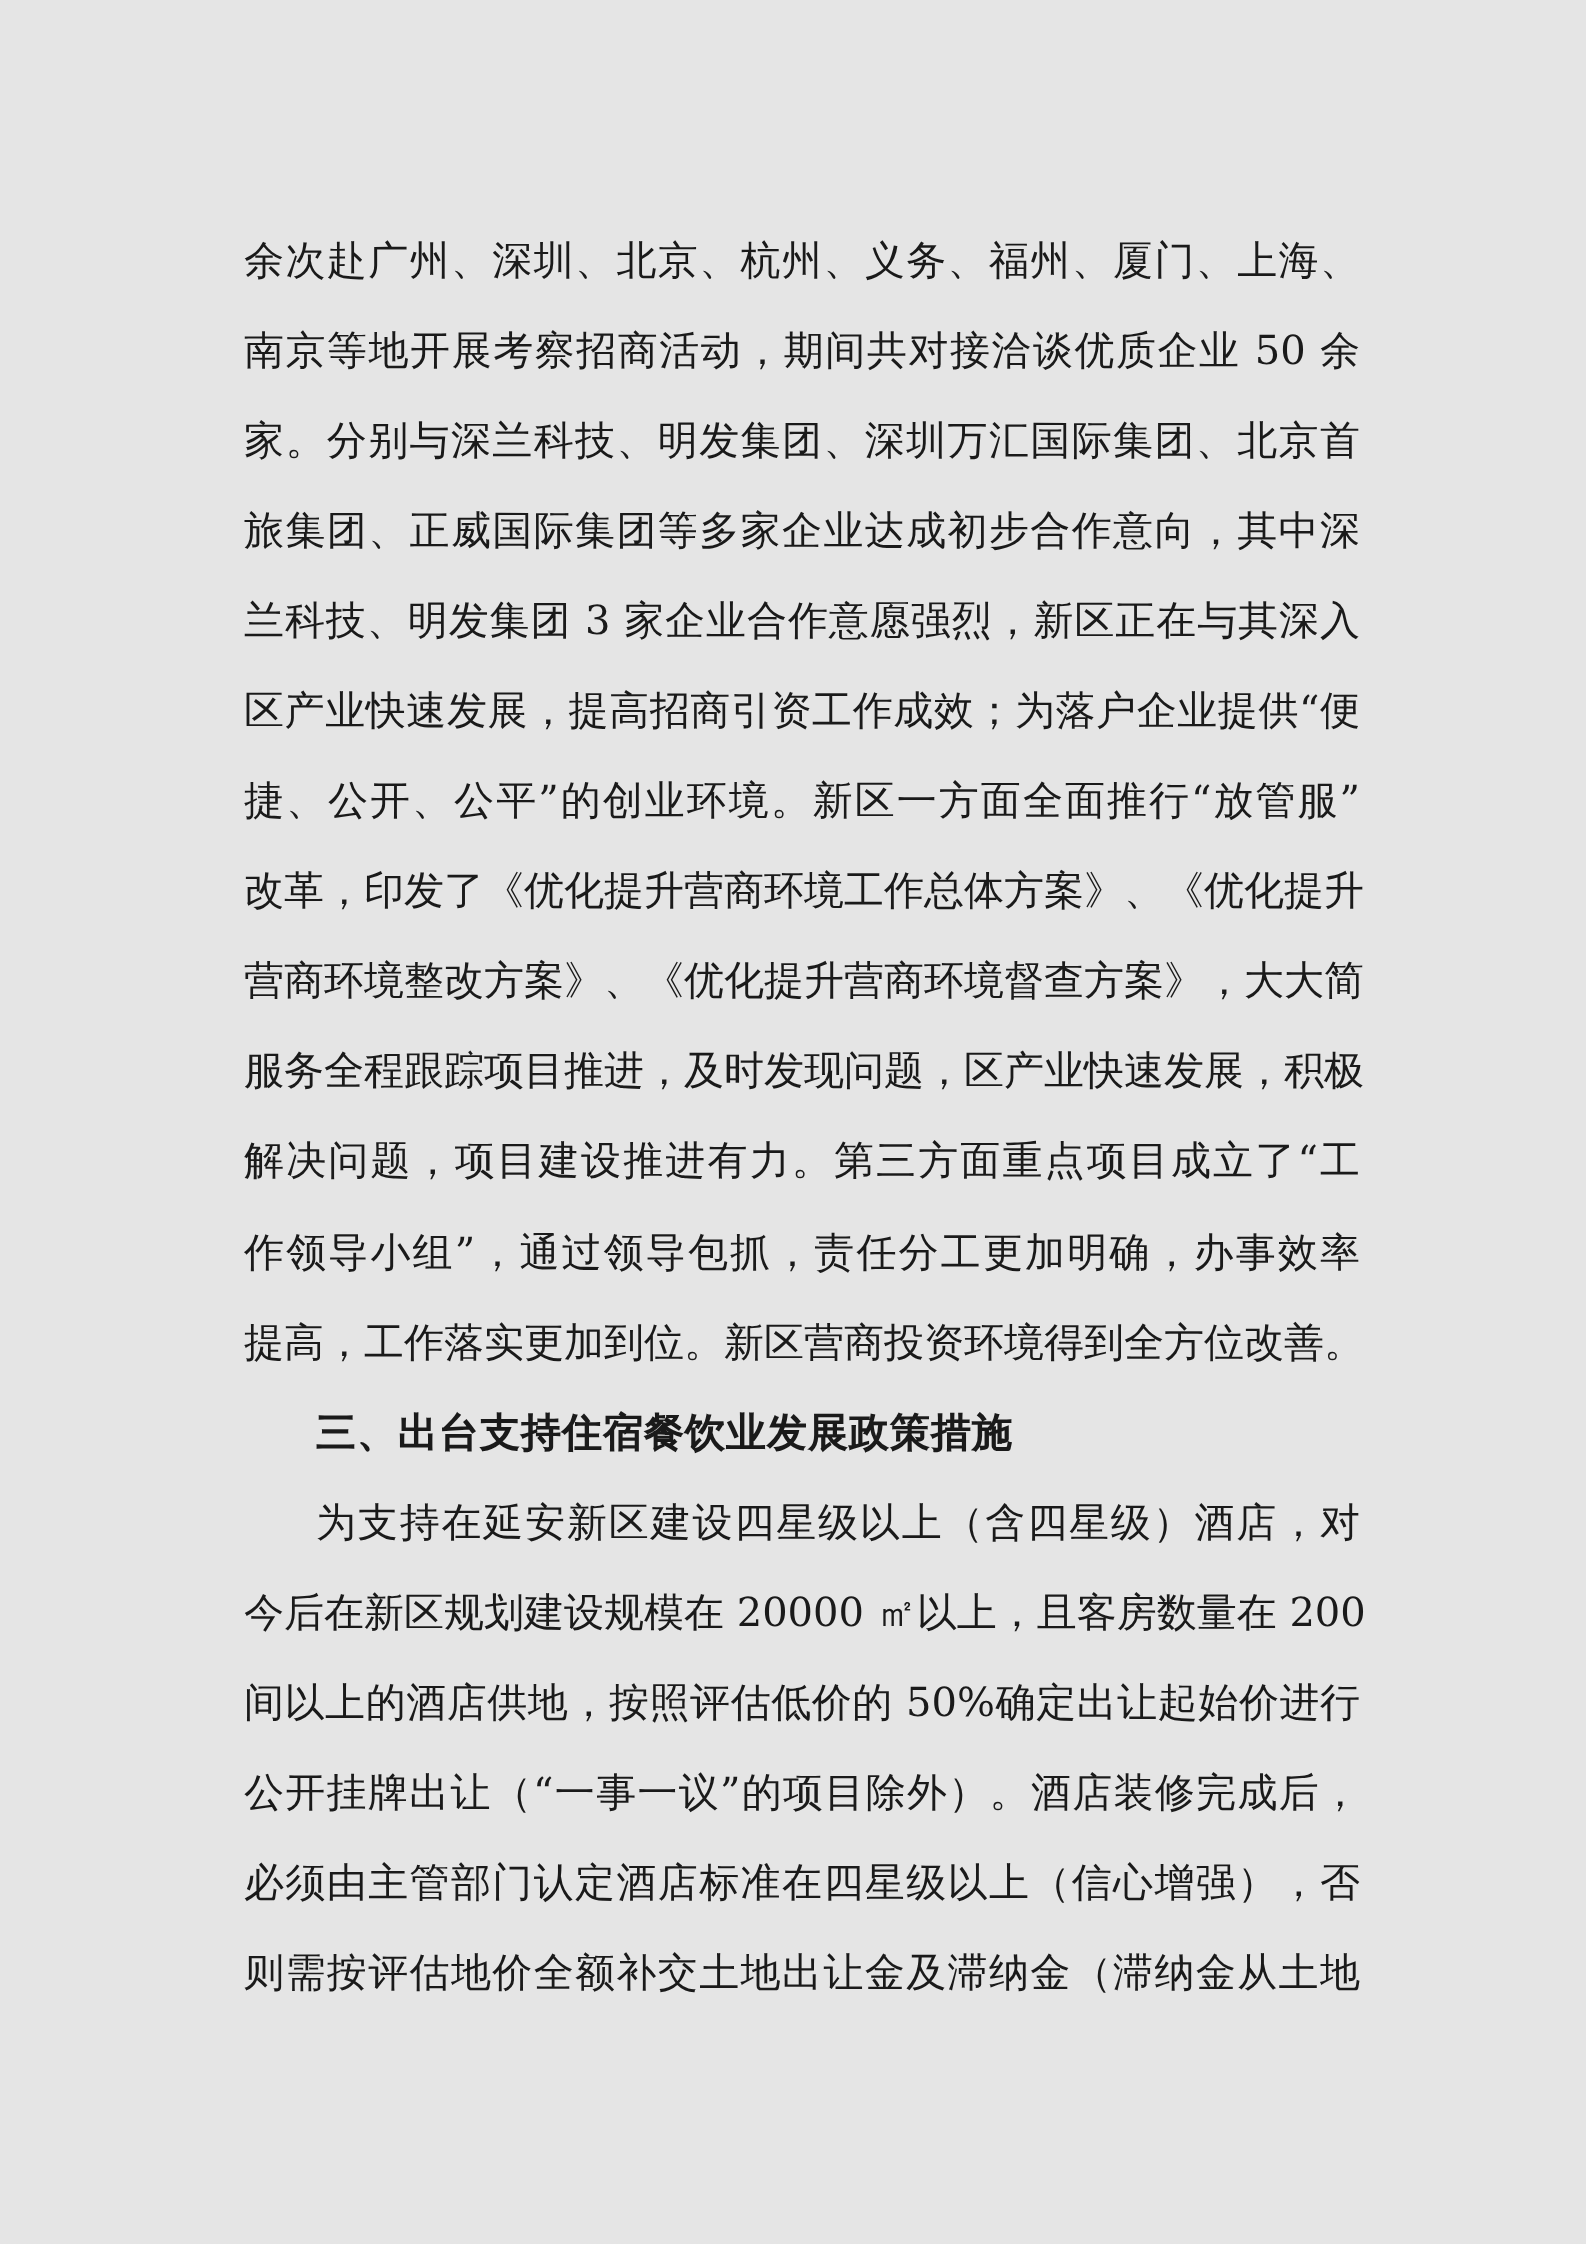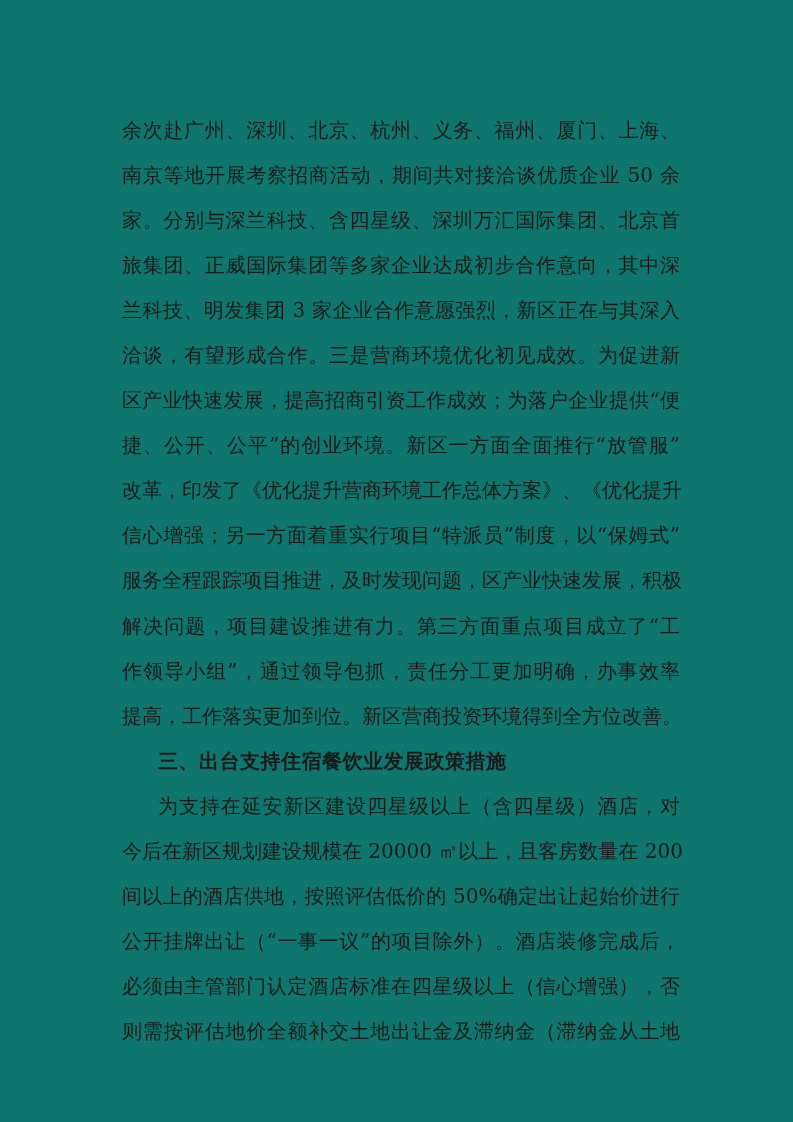--- a/index.html
+++ b/index.html
@@ -1,18 +1,18 @@
 <!DOCTYPE html>
 <html><head>
 <meta charset="utf-8">
 <style>
   html, body { margin: 0; padding: 0; background: #ffffff; }
   body { width: 793px; height: 1122px; position: relative; overflow: hidden; }
   .page {
-    position: absolute; left: 0; top: 0; width: 793px; height: 1122px; background: #0f766e;
+    position: absolute; left: 0; top: 0; width: 793px; height: 1122px; background: #e5e5e5;
   }
   .body-text {
     position: absolute; left: 122px; top: 108px; width: 558px;
     font-family: "DejaVu Serif", "Liberation Serif", serif;
     font-size: 20px; color: #1a1a1a;
   }
   .line {
     height: 45.05px; line-height: 45.05px;
     text-align: justify; text-align-last: justify;
     white-space: nowrap; overflow: visible;
@@ -28,28 +28,27 @@
 </style>
 </head>
 <body>
 
 <div class="page">
   <div class="body-text">
 
     <div>
       <div class="line">余次赴广州、深圳、北京、杭州、义务、福州、厦门、上海、</div>
       <div class="line">南京等地开展考察招商活动，期间共对接洽谈优质企业 50 余</div>
-      <div class="line">家。分别与深兰科技、含四星级、深圳万汇国际集团、北京首</div>
+      <div class="line">家。分别与深兰科技、明发集团、深圳万汇国际集团、北京首</div>
       <div class="line">旅集团、正威国际集团等多家企业达成初步合作意向，其中深</div>
       <div class="line">兰科技、明发集团 3 家企业合作意愿强烈，新区正在与其深入</div>
-      <div class="line">洽谈，有望形成合作。三是营商环境优化初见成效。为促进新</div>
       <div class="line">区产业快速发展，提高招商引资工作成效；为落户企业提供“便</div>
       <div class="line">捷、公开、公平”的创业环境。新区一方面全面推行“放管服”</div>
       <div class="line">改革，印发了《优化提升营商环境工作总体方案》、《优化提升</div>
-      <div class="line">信心增强；另一方面着重实行项目“特派员”制度，以“保姆式”</div>
+      <div class="line">营商环境整改方案》、《优化提升营商环境督查方案》，大大简</div>
       <div class="line">服务全程跟踪项目推进，及时发现问题，区产业快速发展，积极</div>
       <div class="line">解决问题，项目建设推进有力。第三方面重点项目成立了“工</div>
       <div class="line">作领导小组”，通过领导包抓，责任分工更加明确，办事效率</div>
       <div class="line">提高，工作落实更加到位。新区营商投资环境得到全方位改善。</div>
     </div>
 
     <div class="line heading">三、出台支持住宿餐饮业发展政策措施</div>
 
     <div>
       <div class="line indent">为支持在延安新区建设四星级以上（含四星级）酒店，对</div>

